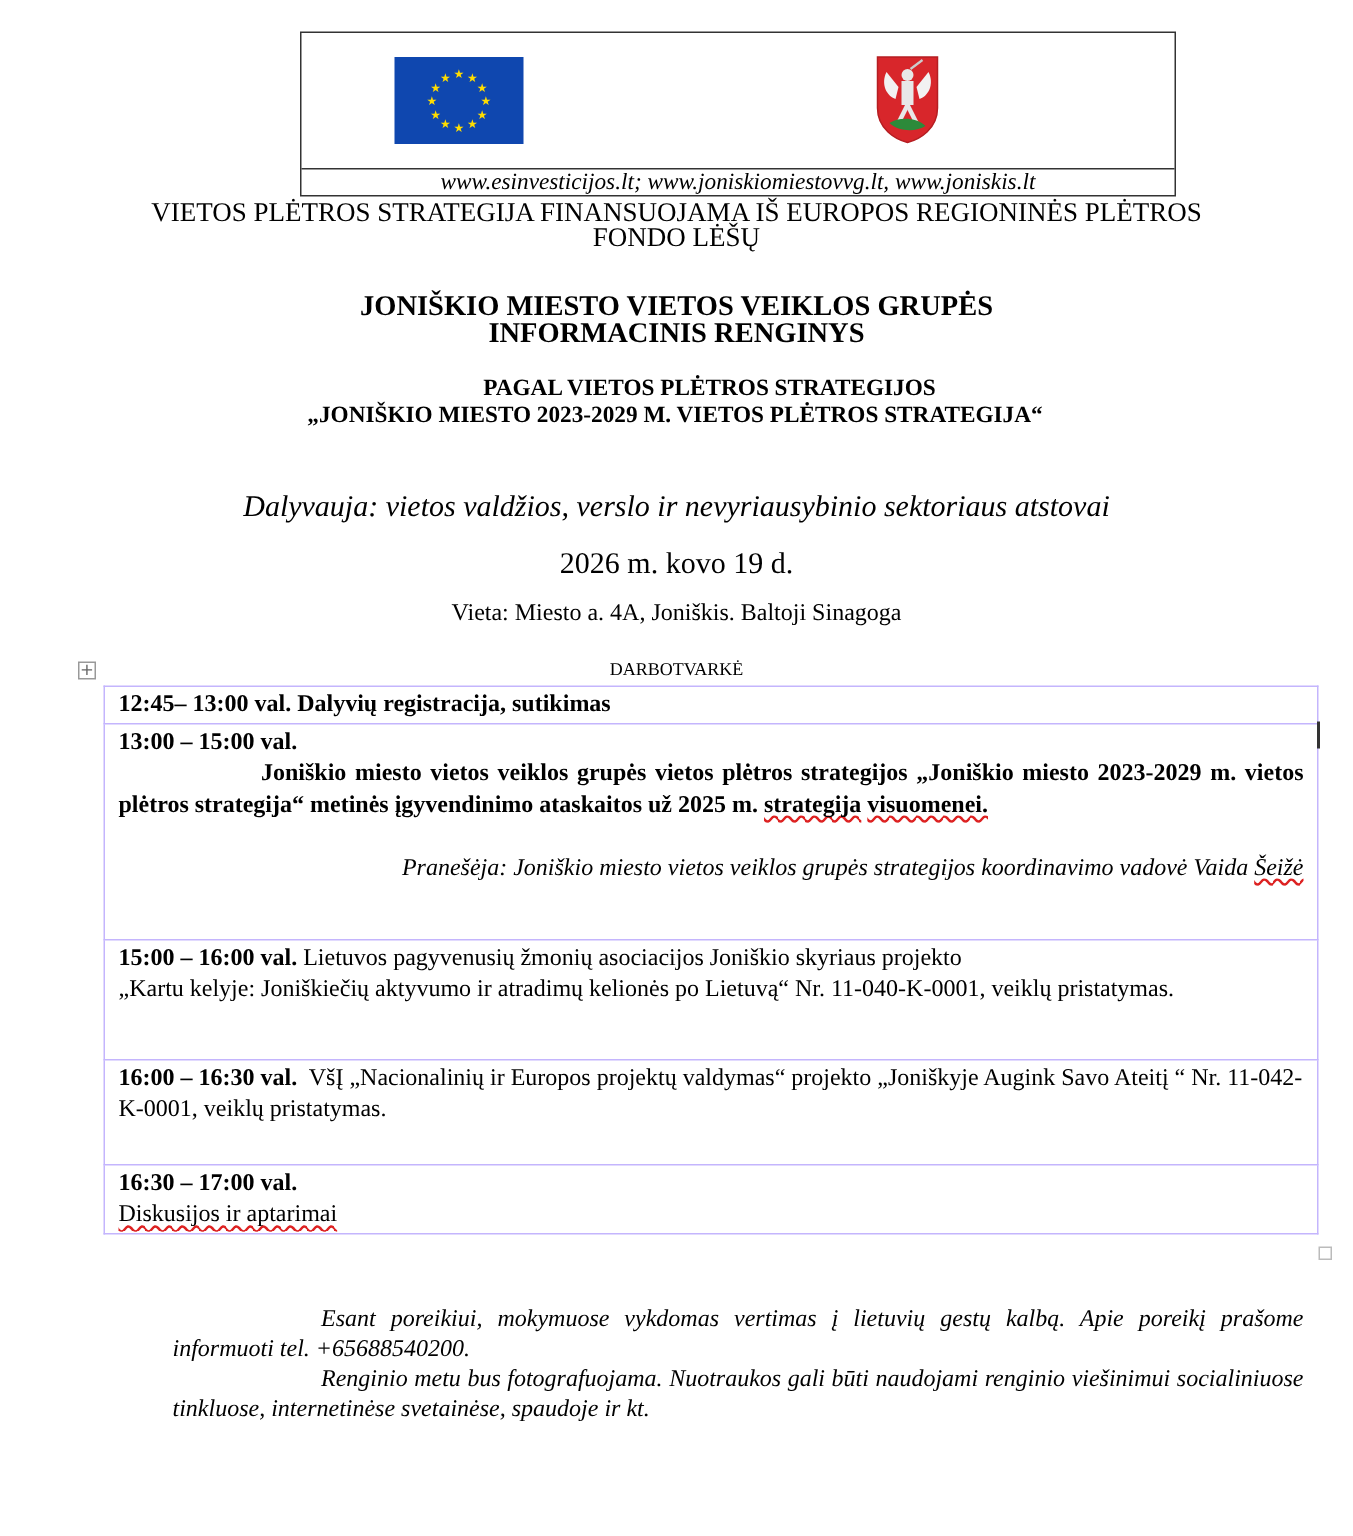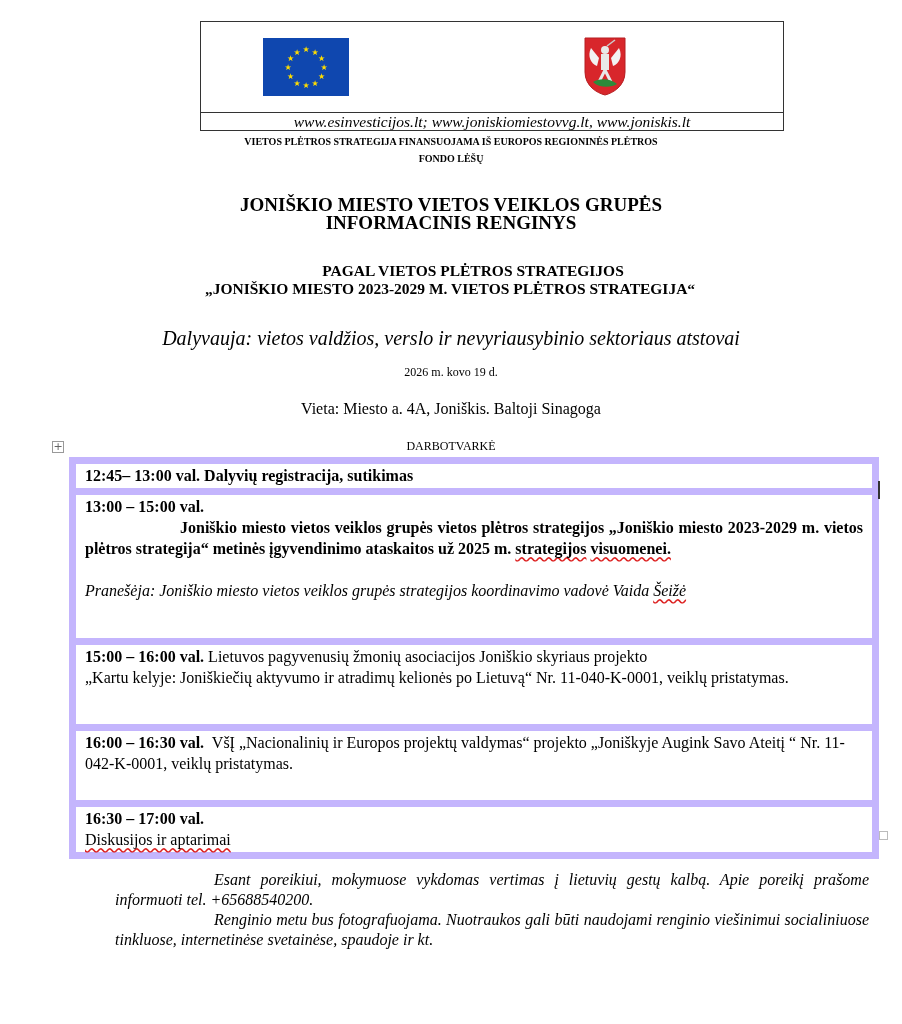--- a/index.html
+++ b/index.html
@@ -11,42 +11,42 @@
   .eu-flag { position: absolute; left: 62px; top: 16px; width: 86px; height: 58px; background: #0f47af; }
   .eu-flag svg { display:block; }
   .eu-text { position: absolute; left: 160px; top: 18px; color: #1f5aa6;
              font-family: "Liberation Sans", "DejaVu Sans", sans-serif; font-weight: bold;
              font-size: 17px; line-height: 24px; }
   .coat { position: absolute; left: 382px; top: 14px; width: 44px; height: 60px; }
   .header-urls { position: absolute; left: 0; top: 91px; width: 100%; text-align: center;
                  font-style: italic; font-size: 15.5px; line-height: 18px; }
   .center { position: absolute; left: 0; width: 902px; text-align: center; }
   .b { font-weight: bold; }
-  .t1 { top: 133px; font-size: 10px; line-height: 17px; font-weight: bold; }
+  .t1 { top: 133px; font-size: 18px; line-height: 17px; font-weight: normal; }
   .t2 { top: 196px; font-size: 19px; line-height: 18px; font-weight: bold; }
-  .t3 { top: 262px; font-size: 15.5px; line-height: 18px; font-weight: bold; padding-left: 44px; box-sizing: border-box; }
+  .t3 { top: 250px; font-size: 15.5px; line-height: 18px; font-weight: bold; padding-left: 44px; box-sizing: border-box; }
   .t3 .l2 { display:block; margin-left: -46px; }
   .participants { top: 327px; font-size: 20px; font-style: italic; padding-left: 0; }
-  .date { top: 365px; font-size: 12px; }
+  .date { top: 365px; font-size: 20px; }
   .venue { top: 400px; font-size: 16px; }
   .agenda-title { top: 439px; font-size: 12px; font-weight: normal; }
   .move-handle { position: absolute; left: 52px; top: 441px; width: 12px; height: 12px;
                  border: 1px solid #999; box-sizing: border-box; font-size: 11px; line-height: 10px;
                  text-align: center; color: #666; font-family: "DejaVu Sans", sans-serif; }
   table.agenda { position: absolute; left: 69px; top: 457px; width: 810px; border-collapse: collapse;
                  font-size: 16px; line-height: 21px; }
-  table.agenda td { border: 7px solid #c4b5fd; padding: 1px 9px 2px 9px; vertical-align: top; }
+  table.agenda td { border: 1px solid #c4b5fd; padding: 1px 9px 2px 9px; vertical-align: top; }
   .r1 td { height: 17px; }
   .r2 td { height: 140px; }
   .r3 td { height: 76px; }
   .r4 td { height: 66px; }
   .r5 td { height: 36px; }
   .justify { text-align: justify; }
   .indent { text-indent: 95px; }
-  .presenter { display:block; text-align: left; font-style: italic; margin-top: 21px; }
+  .presenter { display:block; text-align: right; font-style: italic; margin-top: 21px; }
   .squiggle { text-decoration: underline wavy #d22; text-decoration-skip-ink: none; text-underline-offset: 2px; }
   .resize-handle { position: absolute; left: 879px; top: 831px; width: 9px; height: 9px; border: 1px solid #bbb; box-sizing: border-box; }
   .cursor { position: absolute; left: 878px; top: 481px; width: 2px; height: 18px; background: #333; }
   .notes { position: absolute; left: 115px; top: 870px; width: 754px; font-style: italic; font-size: 16px;
            line-height: 20px; text-align: justify; }
   .notes p { margin: 0; text-indent: 99px; }
 </style>
 </head>
 <body>
 
@@ -113,21 +113,21 @@
   <tbody>
       <tr class="r1">
     <td class="b">
       <span>12:45– 13:00 val.</span>
       <span>Dalyvių registracija, sutikimas</span>
     </td>
   </tr>
   <tr class="r2">
     <td>
       <div class="b">13:00 – 15:00 val.</div>
-      <div class="b justify indent"><span>Joniškio miesto vietos veiklos grupės vietos plėtros strategijos „Joniškio miesto 2023-2029 m. vietos plėtros strategija“ metinės įgyvendinimo ataskaitos už 2025 m. </span><span class="squiggle">strategijos</span><span> </span><span class="squiggle">visuomenei.</span></div>
+      <div class="b justify indent"><span>Joniškio miesto vietos veiklos grupės vietos plėtros strategijos „Joniškio miesto 2023-2029 m. vietos plėtros strategija“ metinės įgyvendinimo ataskaitos už 2025 m. </span><span class="squiggle">strategija</span><span> </span><span class="squiggle">visuomenei.</span></div>
       <div class="presenter"><span>Pranešėja: Joniškio miesto vietos veiklos grupės strategijos koordinavimo vadovė Vaida </span><span class="squiggle">Šeižė</span></div>
     </td>
   </tr>
   <tr class="r3">
     <td>
       <div><span class="b">15:00 – 16:00 val.</span> <span>Lietuvos pagyvenusių žmonių asociacijos Joniškio skyriaus projekto</span></div>
       <div class="justify">„Kartu kelyje: Joniškiečių aktyvumo ir atradimų kelionės po Lietuvą“ Nr. 11-040-K-0001, veiklų pristatymas.</div>
     </td>
   </tr>
   <tr class="r4">

